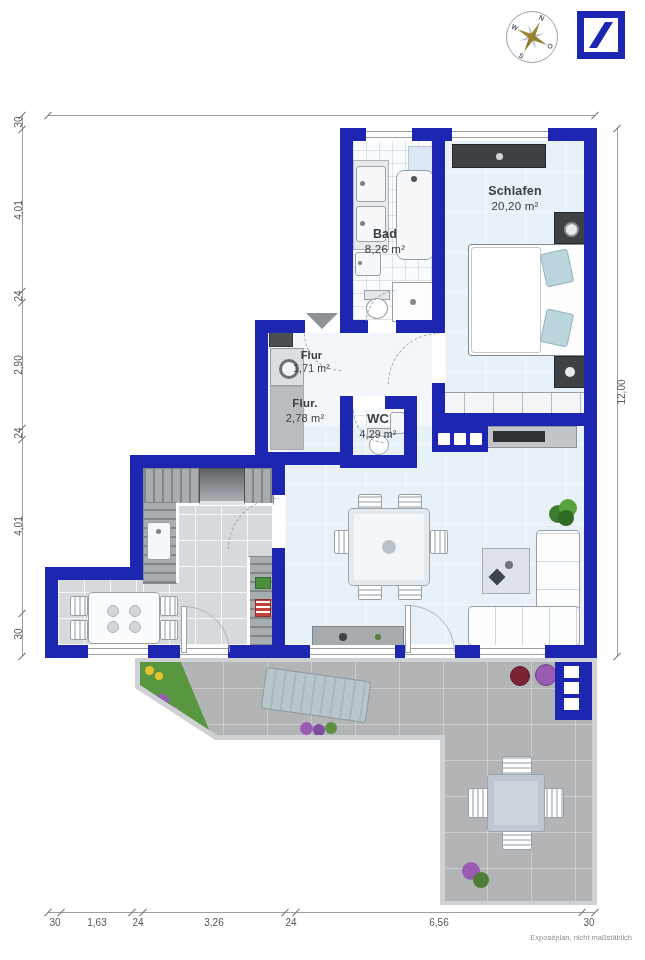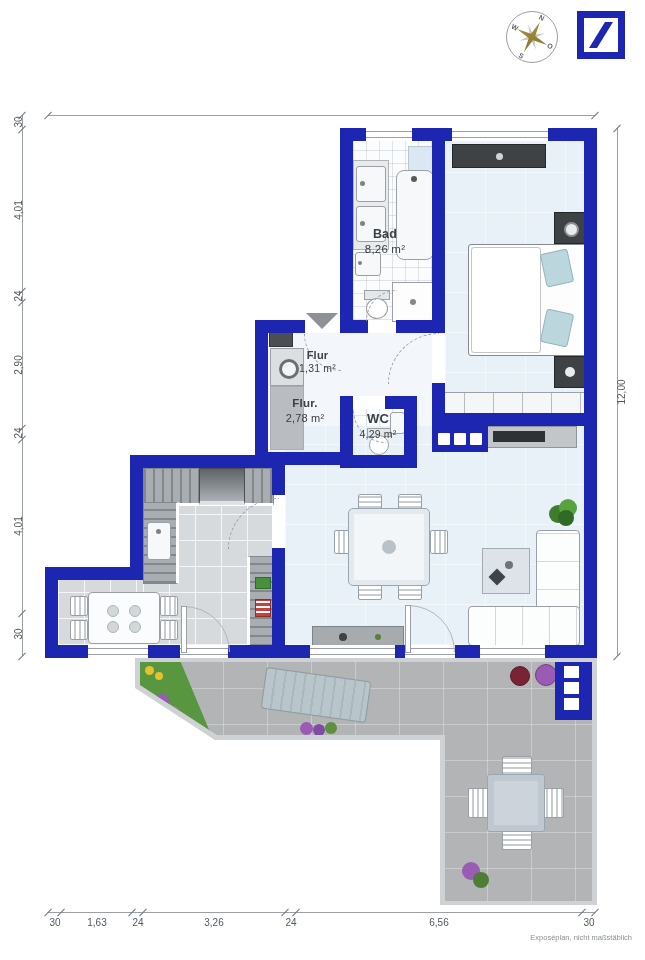--- a/index.html
+++ b/index.html
@@ -279,27 +279,31 @@
   <div class="doorarc q-bl" style="left:353px;top:377px;width:64px;height:64px;"></div>
   <div class="doorarc q-bl" style="left:304px;top:297px;width:72px;height:72px;"></div>
   <div class="doorarc q-tl" style="left:228px;top:498px;width:100px;height:100px;"></div>
   <div class="doorarc solid q-tr" style="left:138px;top:606px;width:90px;height:90px;"></div>
   <div class="leaf" style="left:181px;top:606px;width:4px;height:45px;"></div>
   <div class="doorarc solid q-tr" style="left:361px;top:605px;width:92px;height:92px;"></div>
   <div class="leaf" style="left:405px;top:605px;width:4px;height:46px;"></div>
 
   <div class="arrow-down" style="left:306px;top:313px;"></div>
 
+  <div class="room-label" style="left:455px;top:183px;width:120px;">
+    <span>Schlafen</span>
+    <span class="rarea">20,20 m²</span>
+  </div>
   <div class="room-label" style="left:345px;top:226px;width:80px;">
     <span>Bad</span>
     <span class="rarea">8,26 m²</span>
   </div>
-  <div class="room-label" style="left:280px;top:348px;width:75px;font-size:11px;">
+  <div class="room-label" style="left:274px;top:348px;width:75px;font-size:11px;">
     <span>Flur</span>
-    <span class="rarea" style="font-size:10.5px;">1,31 m²</span>
+    <span class="rarea" style="font-size:10.5px;">1,71 m²</span>
   </div>
   <div class="room-label" style="left:266px;top:396px;width:78px;font-size:11.5px;">
     <span>Flur.</span>
     <span class="rarea" style="font-size:11px;">2,78 m²</span>
   </div>
   <div class="room-label" style="left:348px;top:411px;width:60px;font-size:13px;">
     <span>WC</span>
     <span class="rarea" style="font-size:10.5px;">4,29 m²</span>
   </div>
 

